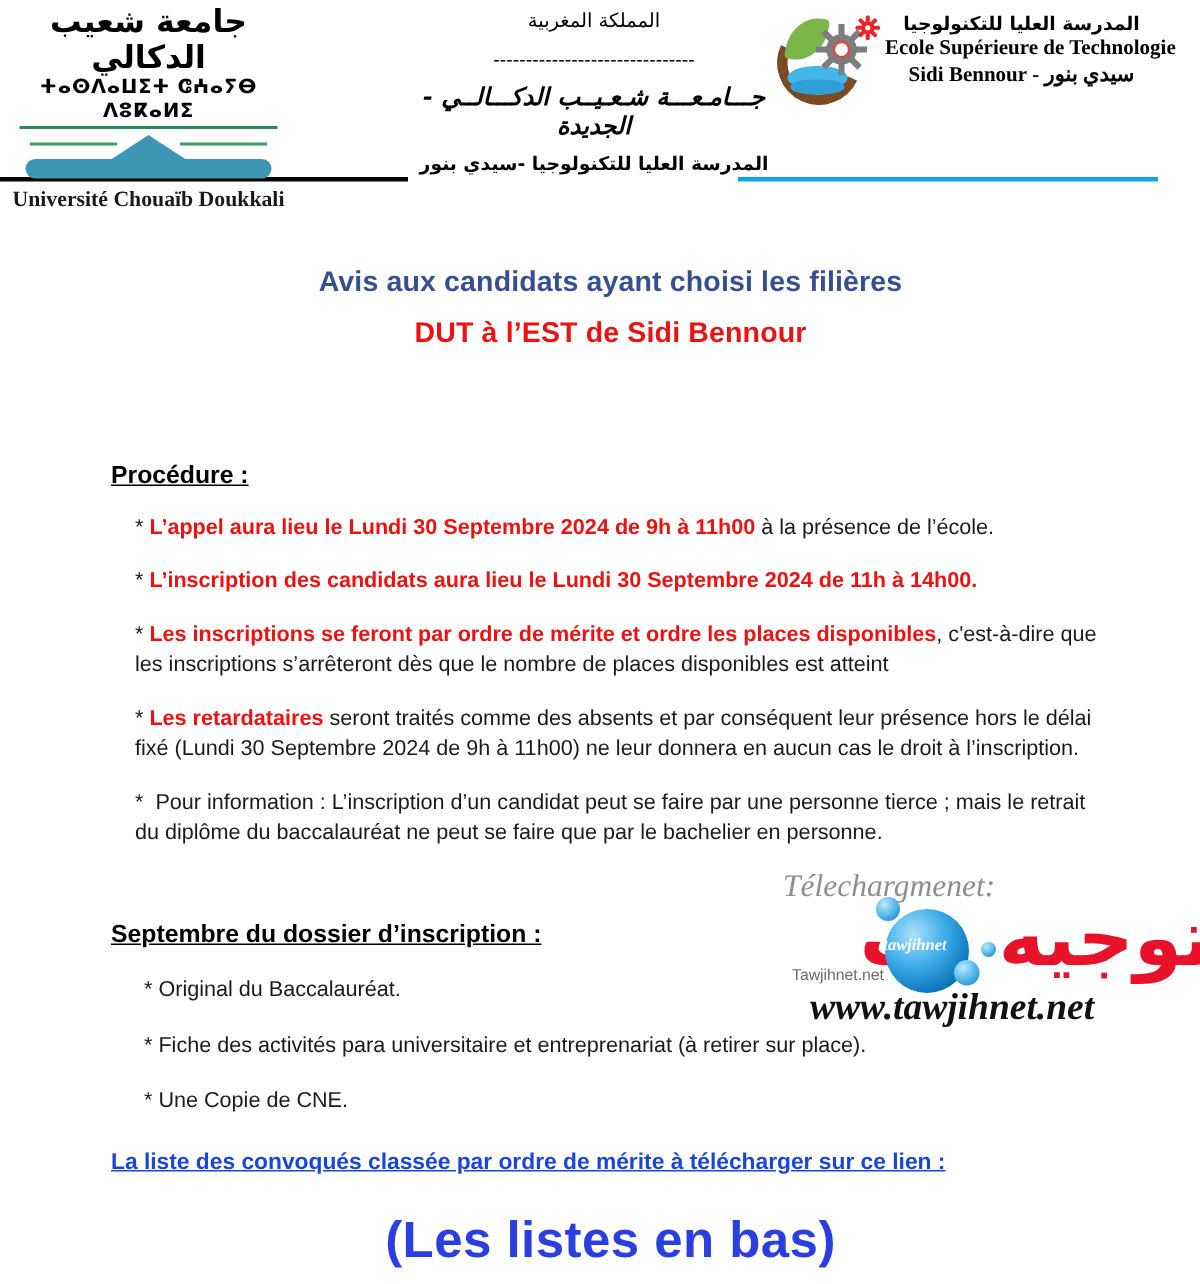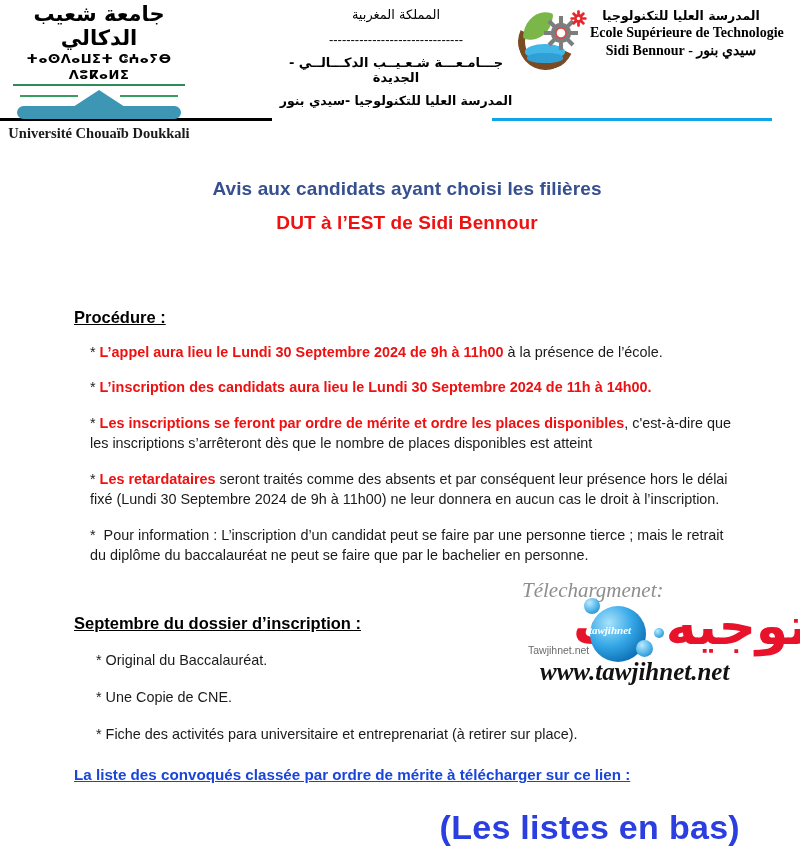--- a/index.html
+++ b/index.html
@@ -110,21 +110,21 @@
   }
   .ctr-line { font-size: 13px; color: #000; line-height: 1.1; }
   .ctr-dashes {
     font-family: "Liberation Sans", sans-serif;
     font-size: 13px;
     letter-spacing: 0px;
     margin: 10px 0 8px 0;
     color: #000;
     direction: ltr;
   }
-  .ctr-line2 { font-size: 13px; font-weight: 700; margin-bottom: 8px; letter-spacing: 1px; }
+  .ctr-line2 { font-size: 16px; font-weight: 700; margin-bottom: 8px; letter-spacing: 1px; font-style: italic; }
   .ctr-line3 { font-size: 12.5px; font-weight: 700; }
 
   
   .est-wrap {
     position: absolute;
     left: 0; top: 4px;
     width: 280px;
     height: 90px;
   }
   .est-mark {
@@ -263,21 +263,21 @@
   .link-line {
     margin-top: 22px;
     font-size: 15.2px;
     font-weight: 700;
     color: #1a45d8;
     text-decoration: underline;
     display: inline-block;
   }
 
   .big-blue {
-    text-align: right;
+    text-align: center;
     color: #2b3fe0;
     font-size: 34px;
     font-weight: 700;
     margin-top: 24px;
     letter-spacing: .3px;
   }
 
   
   .watermark {
     position: absolute;
@@ -449,22 +449,22 @@
     <span class="star">*</span><span class="red-b">Les retardataires</span><span> seront traités comme des absents et par conséquent leur présence hors le délai fixé (Lundi 30 Septembre 2024 de 9h à 11h00) ne leur donnera en aucun cas le droit à l’inscription.</span>
   </div>
 
   <div class="bullet">
     <span class="star">*</span><span> Pour information : L’inscription d’un candidat peut se faire par une personne tierce ; mais le retrait du diplôme du baccalauréat ne peut se faire que par le bachelier en personne.</span>
   </div>
 
   <div class="h-section docs">Septembre du dossier d’inscription :</div>
 
   <div class="doc-item">* Original du Baccalauréat.</div>
+  <div class="doc-item">* Fiche des activités para universitaire et entreprenariat (à retirer sur place).</div>
   <div class="doc-item">* Une Copie de CNE.</div>
-  <div class="doc-item">* Fiche des activités para universitaire et entreprenariat (à retirer sur place).</div>
 
   <div class="link-line">La liste des convoqués classée par ordre de mérite à télécharger sur ce lien :</div>
 
   <div class="big-blue">(Les listes en bas)</div>
 
   
 
 </div>
 
 <div class="watermark">

